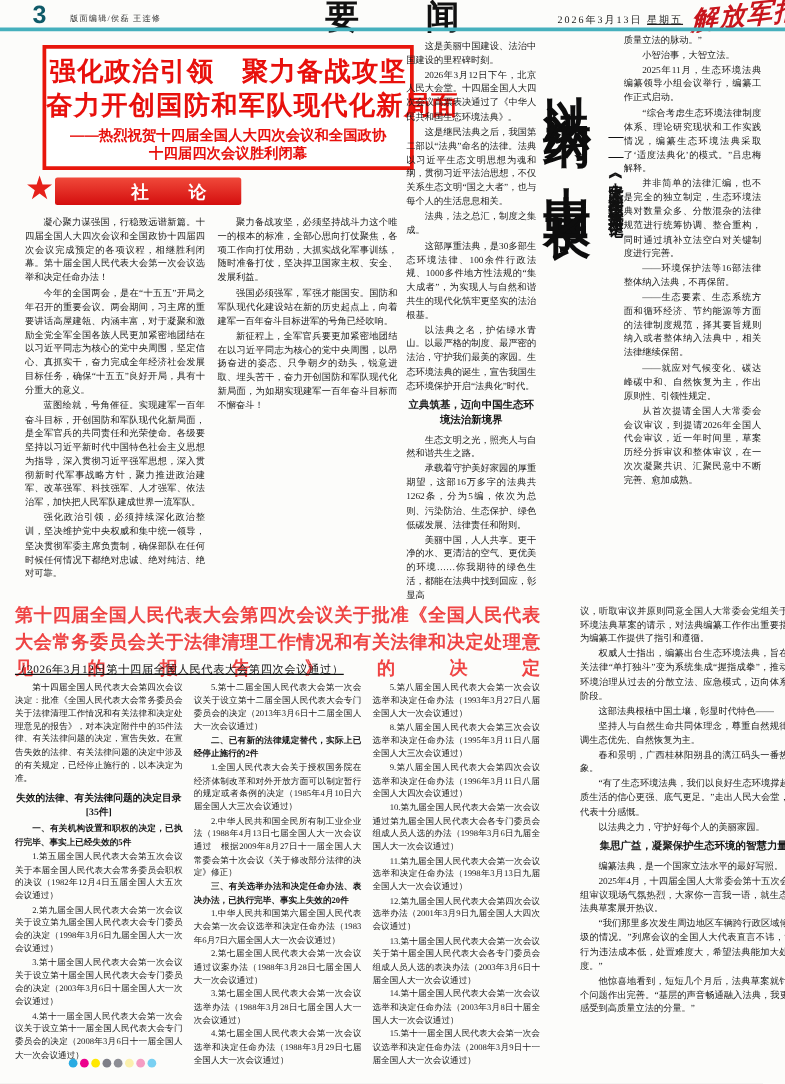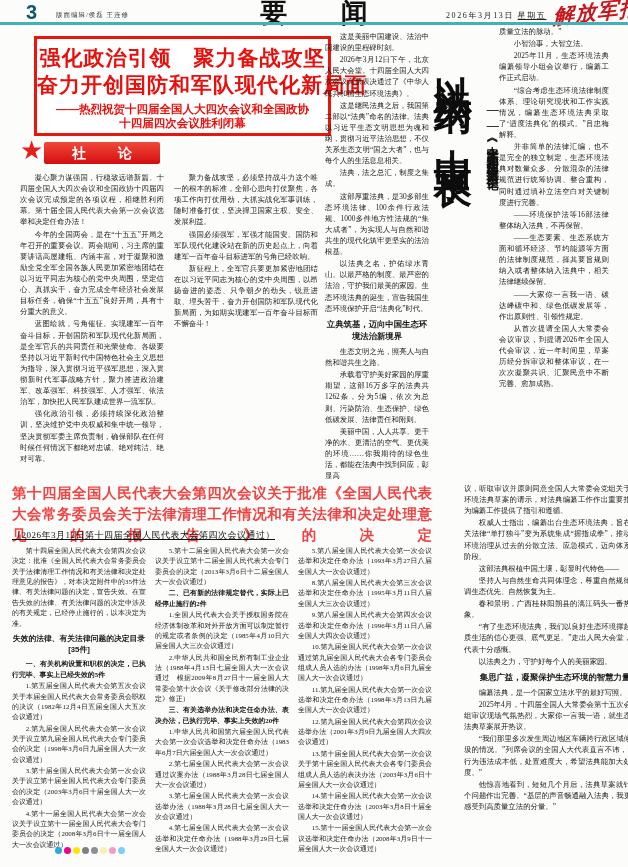--- a/index.html
+++ b/index.html
@@ -17,35 +17,35 @@
   .paper-logo{left:553px;top:-2px;font-size:21px;font-weight:bold;font-style:italic;color:#c8161d;
               transform:rotate(-6deg) skewX(-6deg);letter-spacing:1px;white-space:nowrap;}
   .top-rule{left:0;top:22px;width:628px;height:3px;background:#45b0bd;}
 
   
   .smalltext{font-size:7.4px;line-height:1.5;text-align:justify;color:#191919;overflow:hidden;}
   .smalltext p{margin:0 0 1px 0;text-indent:2em;}
   .smalltext p.t-pn{text-indent:0;}
   .smalltext p.t-h{font-weight:bold;}
   .smalltext p.t-hc{font-weight:bold;text-align:center;text-indent:0;margin:4px 0;font-size:1.13em;
-                    font-family:Liberation Sans, sans-serif;line-height:1.45;}
+                    font-family:Liberation Serif, serif;line-height:1.45;}
 
   
   .lead-box{left:18px;top:36px;width:297px;height:100px;border:3.5px solid #e8160c;background:#fff;
             text-align:center;padding-top:5px;box-sizing:border-box;margin-left:16px;}
   .lead-h1{font-size:21px;font-weight:bold;color:#e8100c;letter-spacing:1px;line-height:1.3;
            font-family:"Liberation Sans",sans-serif;white-space:nowrap;}
   .lead-sub{margin-top:3px;font-size:11.5px;font-weight:bold;color:#e8100c;line-height:1.25;
             font-family:"Liberation Sans",sans-serif;}
   .edit-row{left:20px;top:141px;width:298px;height:26px;}
   .edit-star{position:absolute;left:0;top:-3px;font-size:26px;color:#e62019;line-height:1;}
   .edit-banner{position:absolute;left:24px;top:1px;width:116px;height:22px;
                background:linear-gradient(180deg,#f0493a,#d40e0e);color:#fff;font-weight:bold;
                font-size:14px;letter-spacing:14px;text-indent:14px;text-align:center;line-height:22px;
-               font-family:"Liberation Sans",sans-serif;border-radius:2px;}
+               font-family:"Liberation Sans",sans-serif;border-radius:2px;padding-left:33px;}
   .edit-body{left:20px;top:172px;width:298px;height:306px;column-count:2;column-gap:10px;column-fill:auto;}
 
   
   .codex-mid{left:325px;top:31px;width:104px;height:450px;}
   .codex-right{left:499px;top:26px;width:110px;height:454px;}
   .codex-vhead{left:430px;top:46px;height:436px;writing-mode:vertical-rl;text-orientation:upright;
                font-size:38px;font-weight:bold;letter-spacing:7px;color:#0d0d0d;
                font-family:"Liberation Sans",sans-serif;line-height:1.15;}
   .codex-vsub{left:484px;top:102px;height:310px;writing-mode:vertical-rl;text-orientation:upright;
               font-size:12px;font-weight:bold;letter-spacing:2px;color:#111;line-height:1.4;}
@@ -115,21 +115,21 @@
   <div class="abs codex-vhead">以法为纲　山青水长</div>
   <div class="abs codex-vsub">——《中华人民共和国生态环境法典》诞生记</div>
   <div class="abs smalltext codex-right">
       <p class="t-pn">质量立法的脉动。”</p>
       <p class="t-p">小智治事，大智立法。</p>
       <p class="t-p">2025年11月，生态环境法典编纂领导小组会议举行，编纂工作正式启动。</p>
       <p class="t-p">“综合考虑生态环境法律制度体系、理论研究现状和工作实践情况，编纂生态环境法典采取了‘适度法典化’的模式。”吕忠梅解释。</p>
       <p class="t-p">并非简单的法律汇编，也不是完全的独立制定，生态环境法典对数量众多、分散混杂的法律规范进行统筹协调、整合重构，同时通过填补立法空白对关键制度进行完善。</p>
       <p class="t-p">——环境保护法等16部法律整体纳入法典，不再保留。</p>
       <p class="t-p">——生态要素、生态系统方面和循环经济、节约能源等方面的法律制度规范，择其要旨规则纳入或者整体纳入法典中，相关法律继续保留。</p>
-      <p class="t-p">——大家你一言我一语、碳达峰碳中和、绿色低碳发展等，作出原则性、引领性规定。</p>
+      <p class="t-p">——就应对气候变化、碳达峰碳中和、自然恢复为主，作出原则性、引领性规定。</p>
       <p class="t-p">从首次提请全国人大常委会会议审议，到提请2026年全国人代会审议，近一年时间里，草案历经分拆审议和整体审议，在一次次凝聚共识、汇聚民意中不断完善、愈加成熟。</p>
     </div>
   <div class="abs smalltext codex-bottom-right">
       <p class="t-pn">议，听取审议并原则同意全国人大常委会党组关于生态环境法典草案的请示，对法典编纂工作作出重要指示，为编纂工作提供了指引和遵循。</p>
       <p class="t-p">权威人士指出，编纂出台生态环境法典，旨在让相关法律“单打独斗”变为系统集成“握指成拳”，推动生态环境治理从过去的分散立法、应急模式，迈向体系化新阶段。</p>
       <p class="t-p">这部法典根植中国土壤，彰显时代特色——</p>
       <p class="t-p">坚持人与自然生命共同体理念，尊重自然规律，强调生态优先、自然恢复为主。</p>
       <p class="t-p">春和景明，广西桂林阳朔县的漓江码头一番热闹景象。</p>
       <p class="t-p">“有了生态环境法典，我们以良好生态环境撑起高品质生活的信心更强、底气更足。”走出人民大会堂，与会代表十分感慨。</p>
       <p class="t-p">以法典之力，守护好每个人的美丽家园。</p>

